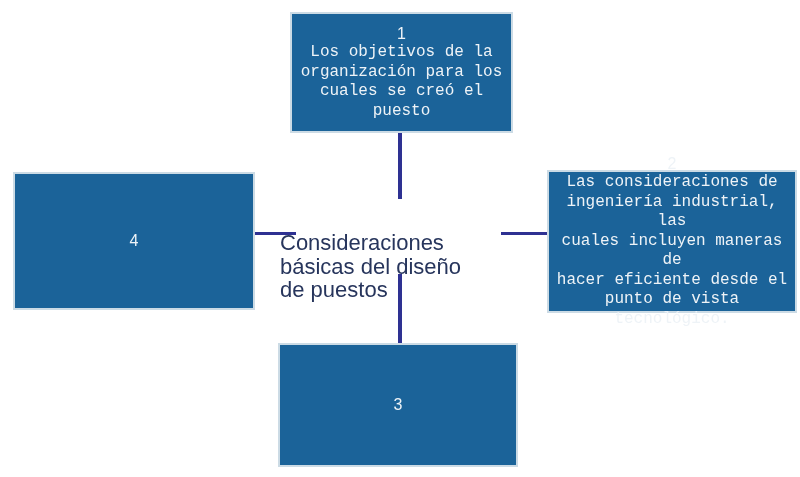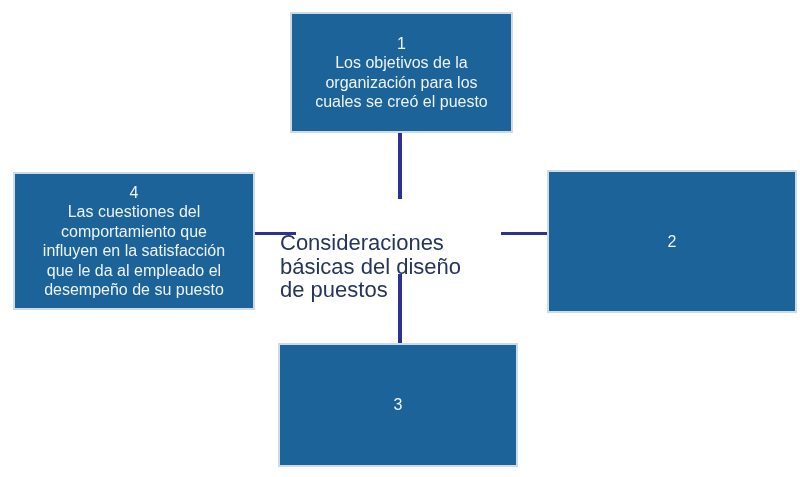--- a/index.html
+++ b/index.html
@@ -19,21 +19,21 @@
     color: #eef3f7;
     display: flex;
     flex-direction: column;
     justify-content: center;
     align-items: center;
     text-align: center;
     font-size: 16px;
     line-height: 19.5px;
   }
   .node .num { white-space: pre-line; }
-  .node .txt { white-space: pre-line; }
+  .node .txt { white-space: pre-line; font-family: Liberation Mono, monospace; }
   .node1 { left: 290px; top: 12px;  width: 223px; height: 121px; }
   .node2 { left: 547px; top: 170px; width: 250px; height: 143px; }
   .node3 { left: 278px; top: 343px; width: 240px; height: 124px; }
   .node4 { left: 13px;  top: 172px; width: 242px; height: 138px; }
   .center-title {
     position: absolute;
     left: 280px; top: 198px; width: 240px;
     text-align: left;
     color: #27355c;
     font-size: 22px;
@@ -57,33 +57,33 @@
 
   <div class="node node1">
     <div class="num">1</div>
     <div class="txt">Los objetivos de la
 organización para los
 cuales se creó el puesto</div>
   </div>
 
   <div class="node node2">
     <div class="num">2</div>
+    <div class="txt">Las consideraciones de
+ingeniería industrial, las
+cuales incluyen maneras de
+hacer eficiente desde el
+punto de vista tecnológico.</div>
   </div>
 
   <div class="node node3">
     <div class="num">3</div>
   </div>
 
   <div class="node node4">
     <div class="num">4</div>
-    <div class="txt">Las cuestiones del
-comportamiento que
-influyen en la satisfacción
-que le da al empleado el
-desempeño de su puesto</div>
   </div>
 
   <div class="center-title">Consideraciones
 básicas del diseño
 de puestos</div>
 
   <div class="connector conn-top"></div>
   <div class="connector conn-bottom"></div>
   <div class="connector conn-left"></div>
   <div class="connector conn-right"></div>

